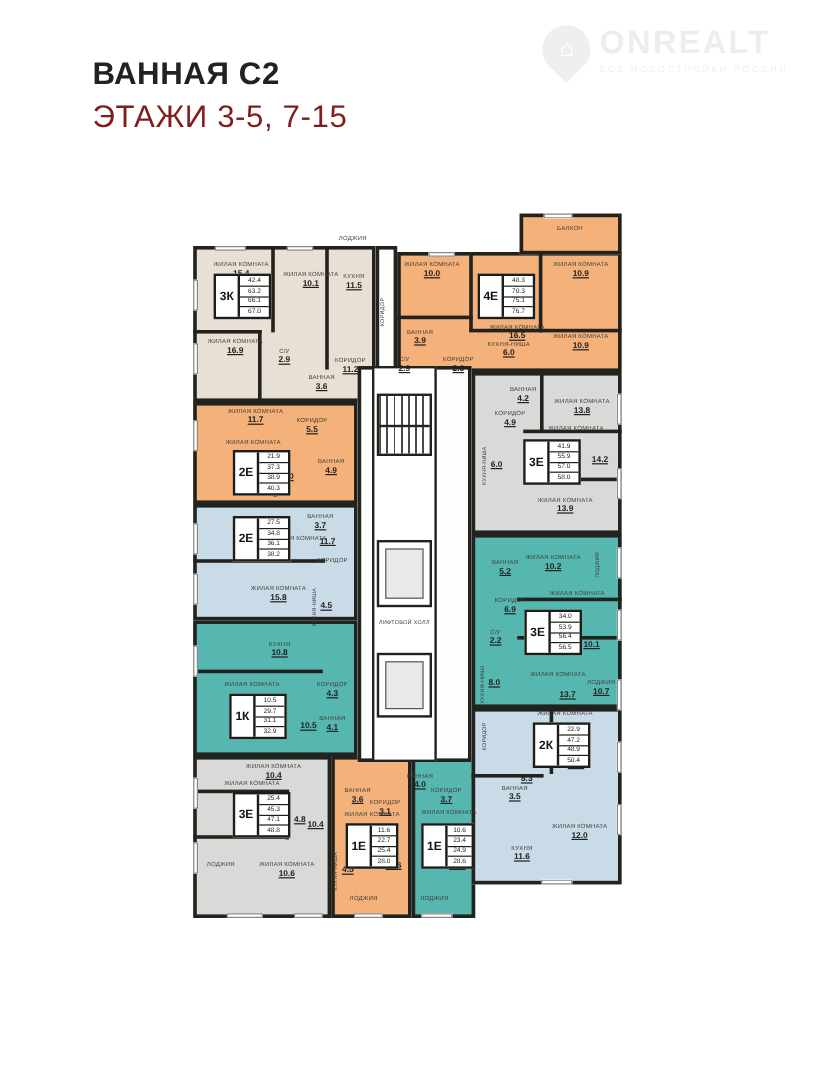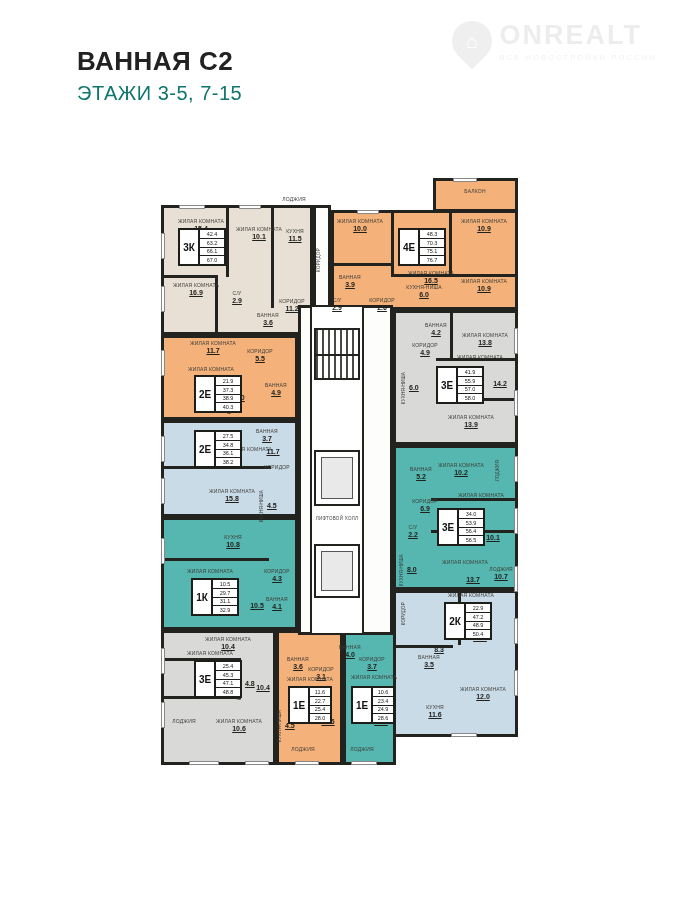--- a/index.html
+++ b/index.html
@@ -2,21 +2,21 @@
 <html><head>
 <meta charset="utf-8">
 <style>
   html,body{margin:0;padding:0;background:#fff;}
   *{box-sizing:border-box;}
   .page{position:relative;width:679px;height:910px;background:#fff;overflow:hidden;
         font-family:"Liberation Sans",sans-serif;}
   
   .hdr{position:absolute;left:77px;top:46px;}
   .hdr .t{font-size:26px;font-weight:bold;color:#222;letter-spacing:.5px;}
-  .hdr .s{font-size:20px;font-weight:normal;color:#0f766e;margin-top:5px;letter-spacing:.5px;}
+  .hdr .s{font-size:26px;font-weight:normal;color:#7f1d1d;margin-top:5px;letter-spacing:.5px;}
   
   .wm{position:absolute;right:22px;top:20px;display:flex;align-items:center;gap:8px;}
   .wm .pin{width:40px;height:40px;background:#efefef;border-radius:50% 50% 50% 0;
            transform:rotate(-45deg);display:flex;align-items:center;justify-content:center;}
   .wm .pin span{transform:rotate(45deg);color:#fff;font-size:20px;font-weight:bold;}
   .wm .txt .b{font-size:27px;font-weight:bold;color:#ededed;letter-spacing:2px;}
   .wm .txt .g{font-size:7.5px;color:#f0f0f0;letter-spacing:2.2px;margin-top:2px;}
   
   .plan{position:absolute;left:161px;top:178px;width:357px;height:587px;}
   .unit{position:absolute;border:3px solid #22221e;}

